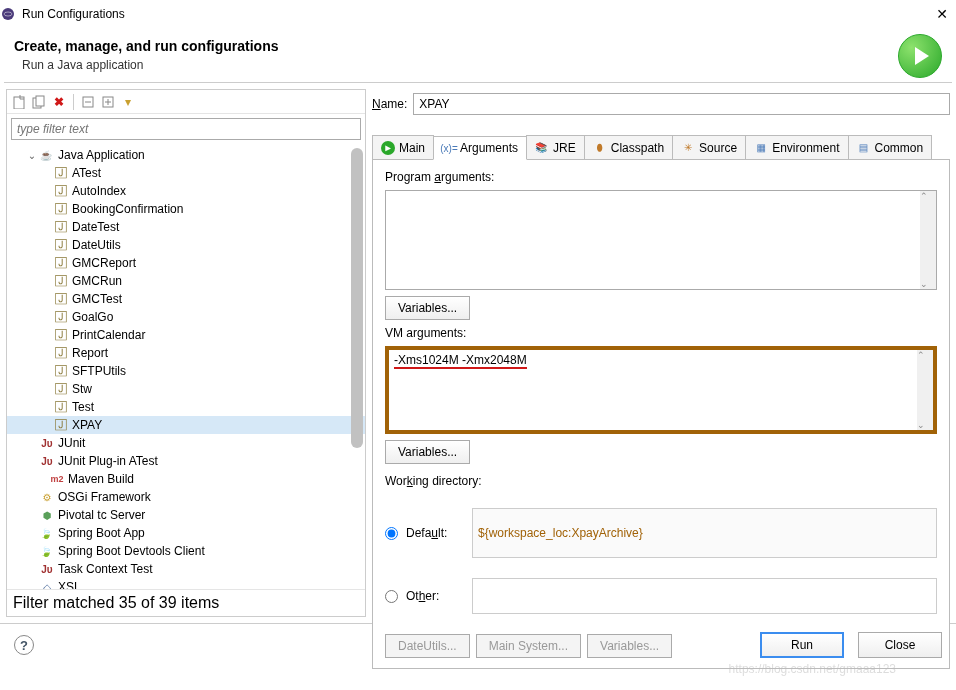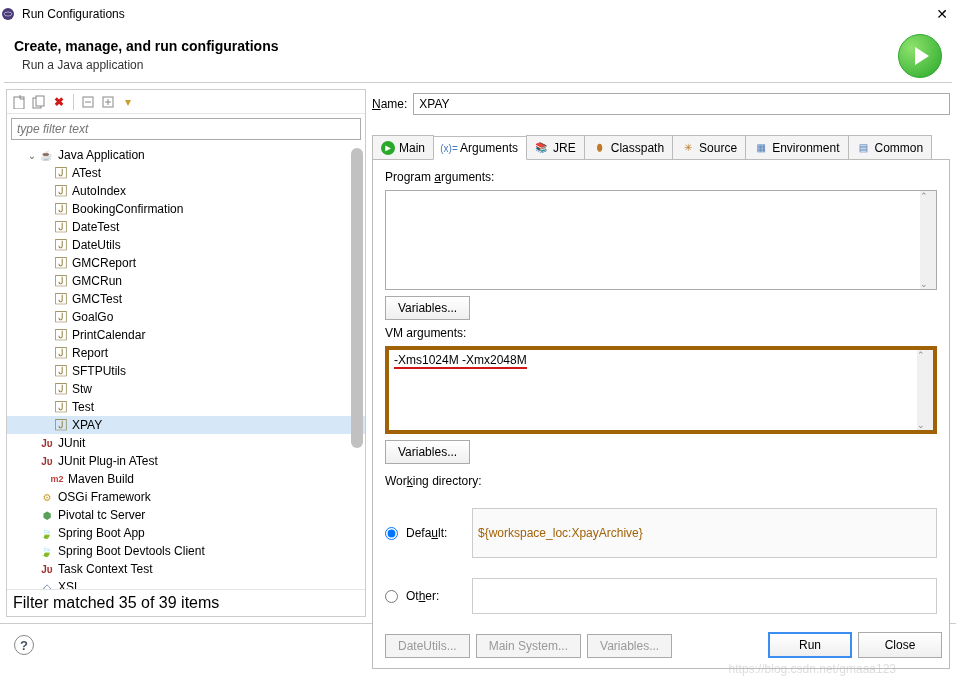--- a/index.html
+++ b/index.html
@@ -88,21 +88,21 @@
     .wd-row { display: flex; align-items: center; gap: 8px; margin: 20px 0; }
     .wd-row input[type=radio] { margin: 0; }
     .wd-row label { width: 58px; font-size: 12px; }
     .wd-field { flex: 1; border: 1px solid #ccc; background: #fafafa; padding: 17px 5px; font-size: 12px; color: #a16207; min-height: 18px; }
     .wd-field.empty { background: #fff; }
     
     .footer-btns { display: flex; justify-content: flex-end; gap: 6px; padding: 6px 4px; }
     
     .bottom-bar { display: flex; align-items: center; justify-content: space-between; padding: 8px 14px; border-top: 1px solid #ccc; }
     .help-icon { width: 20px; height: 20px; border: 1px solid #888; border-radius: 50%; display: flex; align-items: center; justify-content: center; color: #456; font-weight: bold; cursor: pointer; font-size: 13px; }
-    .bottom-right { display: flex; gap: 6px; }
+    .bottom-right { display: flex; gap: 14px; }
     .watermark { position: absolute; bottom: 14px; right: 60px; color: #bbb; font-size: 12px; opacity: 0.5; pointer-events: none; }
   </style>
 </head>
 <body>
 
 <div class="titlebar">
   <span class="titlebar-icon">
     <svg viewBox="0 0 16 16">
         <circle cx="8" cy="8" r="6" fill="#4a3a7a"></circle>
         <ellipse cx="8" cy="8" rx="4" ry="2" fill="none" stroke="#fff" stroke-width="0.5"></ellipse>

